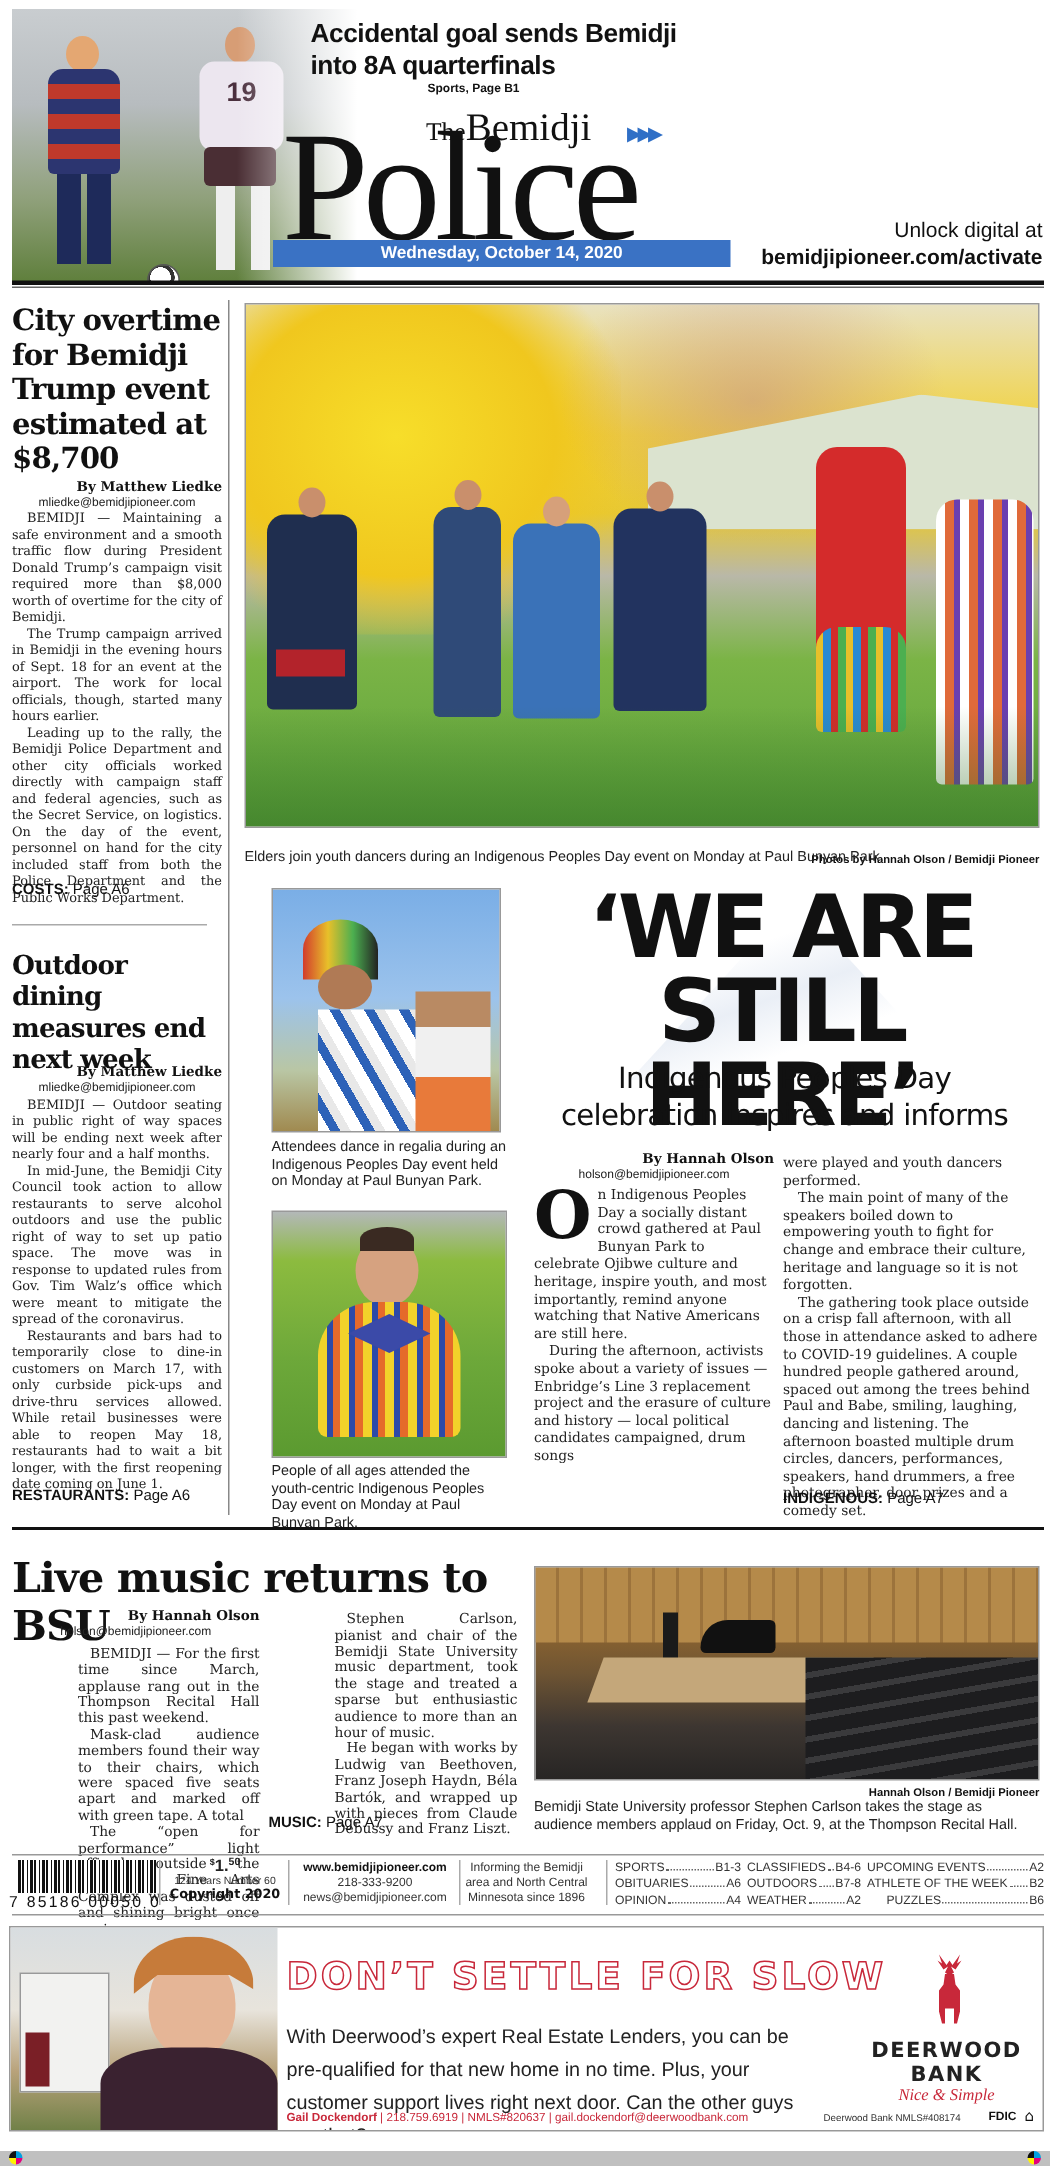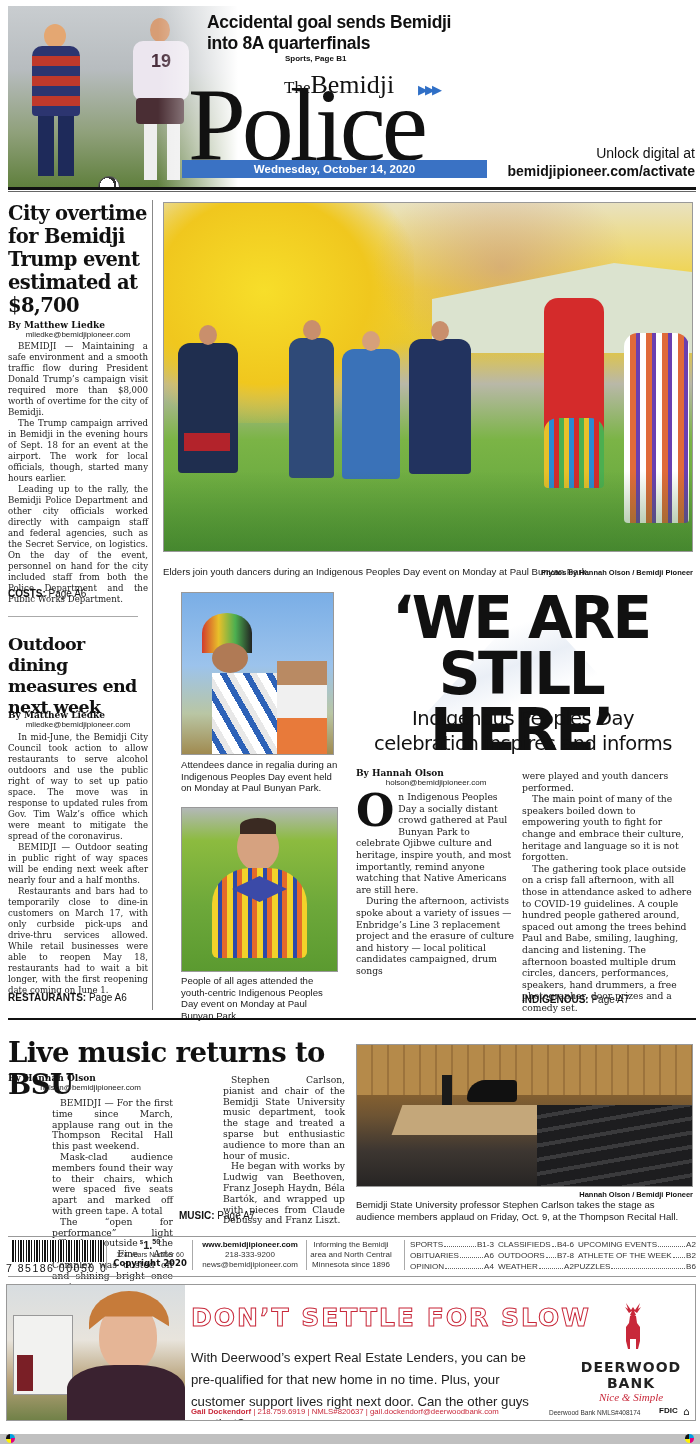--- a/index.html
+++ b/index.html
@@ -33,21 +33,21 @@
   .date-bar { left: 182px; top: 160px; width: 305px; height: 18px; background: #3a72c4; color: #fff;
     font: bold 11.5px/18px "Liberation Sans", sans-serif; text-align: center; }
   .promo { left: 505px; top: 144px; width: 190px; text-align: right; font: 14px/18px "Liberation Sans", sans-serif; color: #111; }
   .promo .url { font-weight: bold; }
   .rule-top { left: 8px; top: 187px; width: 688px; height: 3px; background: #111; }
   .rule-top2 { left: 8px; top: 191px; width: 688px; height: 1px; background: #666; }
 
   
   .col-rule { left: 152px; top: 200px; width: 1px; height: 810px; background: #888; }
   .hl-left { left: 8px; width: 140px; font: bold 19.5px/23px "DejaVu Serif", serif; color: #111; letter-spacing: -0.6px; }
-  .byline { font: bold 9px "DejaVu Serif", serif; text-align: left; color: #111; }
+  .byline { font: bold 9px "DejaVu Serif", serif; text-align: right; color: #111; }
   .email { font: 8px "Liberation Sans", sans-serif; text-align: center; color: #222; }
   .body-left { left: 8px; width: 140px; font: 8.6px/11px "DejaVu Serif", serif; color: #222; text-align: justify; }
   .body-left p { text-indent: 10px; }
   .jump { font: 10px "Liberation Sans", sans-serif; color: #111; }
   .jump b { font-weight: bold; }
   .thin-rule { left: 8px; width: 130px; height: 1px; background: #aaa; }
 
   
   .main-photo { left: 163px; top: 202px; width: 530px; height: 350px; overflow: hidden;
     background: linear-gradient(180deg, #e9e2c0 0%, #f1d13a 25%, #e8c832 40%, #b9b8a8 52%, #7bb446 68%, #5aa13a 100%); border: 1px solid #999; }
@@ -168,22 +168,22 @@
 <div class="abs jump" style="left:8px; top:588px;"><b>COSTS:</b> <span>Page A6</span></div>
 
 <div class="abs thin-rule" style="top:616px;"></div>
 
 <div class="abs hl-left" style="top:634px; font-size:17.5px; line-height:21px;">Outdoor dining measures end next week</div>
 <div class="abs" style="left:8px; top:710px; width:140px;">
   <div class="byline">By Matthew Liedke</div>
   <div class="email">mliedke@bemidjipioneer.com</div>
 </div>
 <div class="abs body-left" style="top:732px;">
+  <p>BEMIDJI — Outdoor seating in public right of way spaces will be ending next week after nearly four and a half months.</p>
   <p>In mid-June, the Bemidji City Council took action to allow restaurants to serve alcohol outdoors and use the public right of way to set up patio space. The move was in response to updated rules from Gov. Tim Walz’s office which were meant to mitigate the spread of the coronavirus.</p>
-  <p>BEMIDJI — Outdoor seating in public right of way spaces will be ending next week after nearly four and a half months.</p>
   <p>Restaurants and bars had to temporarily close to dine-in customers on March 17, with only curbside pick-ups and drive-thru services allowed. While retail businesses were able to reopen May 18, restaurants had to wait a bit longer, with the first reopening date coming on June 1.</p>
 </div>
 <div class="abs jump" style="left:8px; top:992px;"><b>RESTAURANTS:</b> <span>Page A6</span></div>
 
 <div class="abs main-photo">
   <div class="tree-glow"></div>
   <div class="bare-tree"></div>
   <div class="pavilion"></div>
   <div class="person" style="left:14px; top:140px; width:60px; height:130px; background:#1f2e4f;">
       <div class="head"></div>
@@ -320,21 +320,21 @@
   <div class="idx-item">
       <span class="lbl">OPINION</span>
       <span class="dots"></span>
       <span class="pg">A4</span>
     </div>
   <div class="idx-item" style="margin-left:4px;">
       <span class="lbl">WEATHER</span>
       <span class="dots"></span>
       <span class="pg">A2</span>
     </div>
-  <div class="idx-item" style="margin-left:0;">
+  <div class="idx-item" style="margin-left:17px;">
       <span class="lbl">PUZZLES</span>
       <span class="dots"></span>
       <span class="pg">B6</span>
     </div>
 </div>
 <div class="abs index-bottom"></div>
 
 <div class="abs ad">
   <div class="ad-photo">
     <div class="ad-house"></div>

